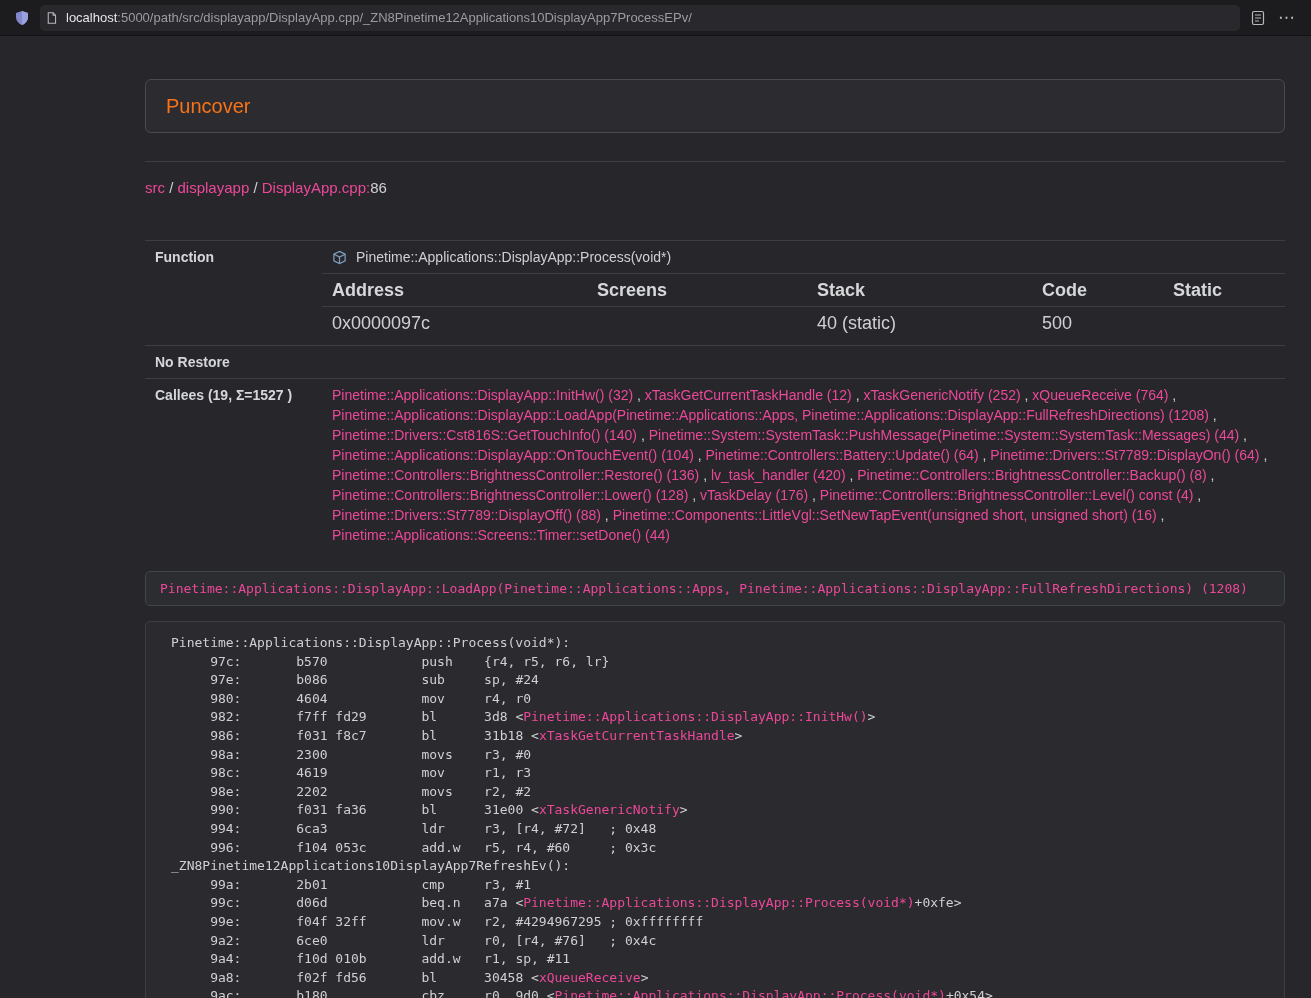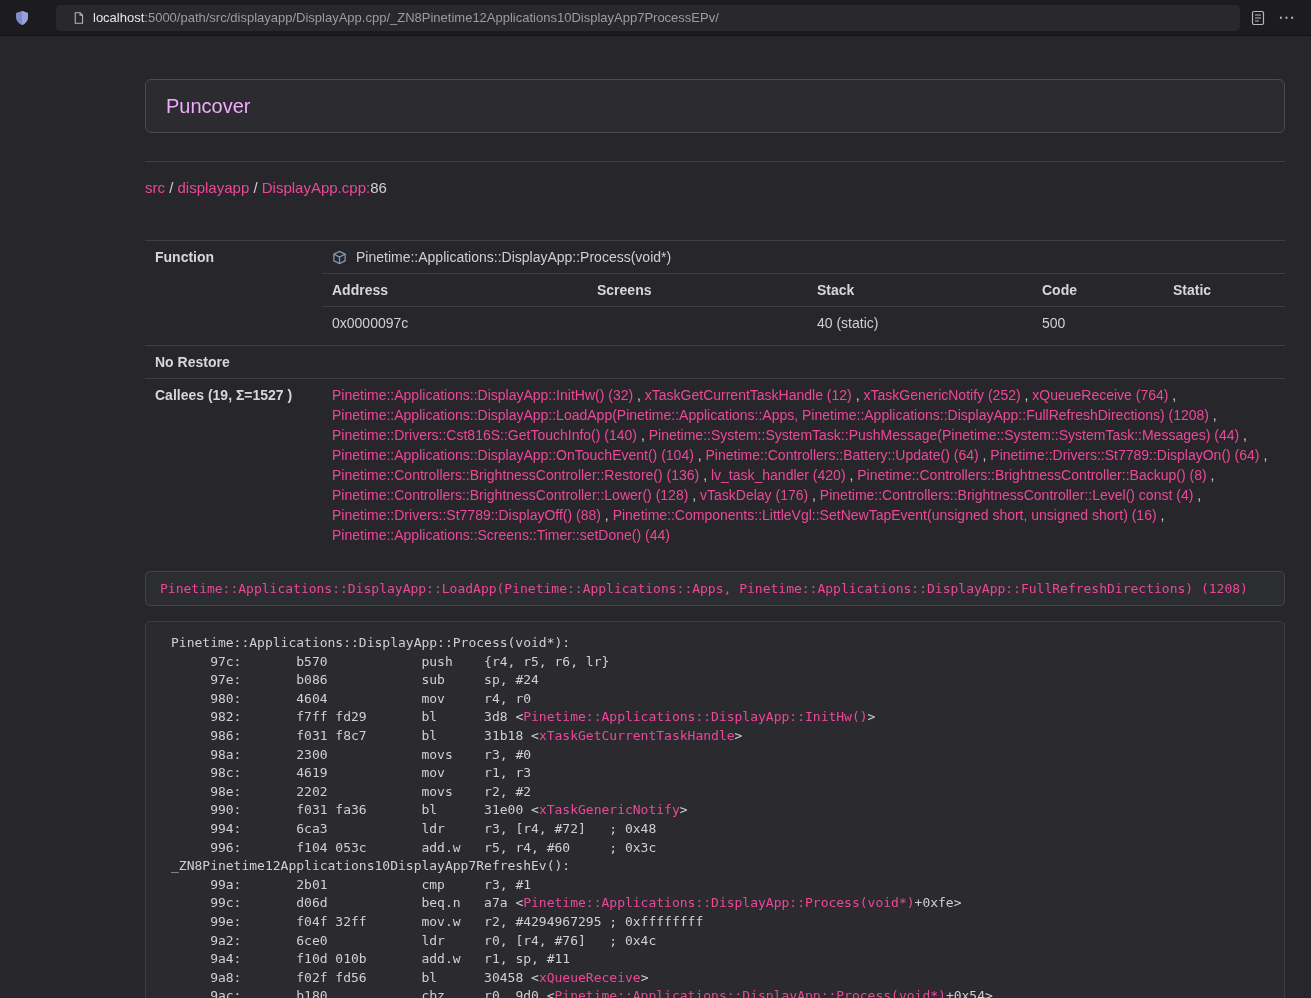--- a/index.html
+++ b/index.html
@@ -6,42 +6,42 @@
   body{
     width:1311px;height:998px;overflow:hidden;
     background:#27272b;color:#cfd0d2;
     font-family:"Liberation Sans",sans-serif;
   }
   
   .topbar{height:35px;background:#1c1c1f;border-bottom:1px solid #121214;
     display:flex;align-items:center;padding:0 14px;gap:10px;}
   .tb-icon{display:flex;align-items:center;flex:0 0 auto;}
   .url-pill{flex:1 1 auto;height:26px;background:#29292d;border-radius:5px;
-    display:flex;align-items:center;gap:8px;padding:0 16px;min-width:0;margin-left:16px;}
+    display:flex;align-items:center;gap:8px;padding:0 5px;min-width:0;}
   .url-text{font-size:13px;white-space:nowrap;overflow:hidden;}
   .host{color:#e7e7ea;font-weight:400;}
   .path{color:#9b9ba1;}
   .tb-dots{color:#c0c0c4;font-size:17px;line-height:1;padding:0 2px;flex:0 0 auto;cursor:pointer;}
   
   .container{margin-left:145px;width:1140px;padding-top:43px;}
   .jumbotron{height:52px;background:#2c2c30;border:1px solid #4a4a4f;border-radius:6px;
     display:flex;align-items:center;padding:0 20px;}
-  .jumbotron h1{font-size:20px;font-weight:400;color:#f0abfc;margin:0;}
+  .jumbotron h1{font-size:20px;font-weight:400;color:#f97316;margin:0;}
   hr{border:0;border-top:1px solid #3d3d42;margin:28px 0 0;}
   .breadcrumb{margin:17px 0 13px;font-size:15px;color:#cfd0d2;}
   a.lnk{color:#ec4899;text-decoration:none;cursor:pointer;}
   
   table.main{width:100%;border-collapse:collapse;font-size:14px;margin-top:44px;}
   table.main > tbody > tr > td{border-top:1px solid #3d3d42;padding:6px 10px;
     vertical-align:top;text-align:left;line-height:20px;}
   td.label-col{width:157px;padding-left:20px;font-weight:700;color:#d6d7d9;}
   .fn-line{display:flex;align-items:center;gap:9px;line-height:20px;}
   table.stats{table-layout:fixed;width:calc(100% + 20px);margin:6px -10px 0;border-collapse:collapse;}
   table.stats th,table.stats td{border-top:1px solid #3d3d42;padding:6px 10px;
-    text-align:left;font-size:14px;line-height:20px;overflow:hidden;}
+    text-align:left;font-size:18px;line-height:20px;overflow:hidden;}
   table.stats th{font-weight:700;color:#d6d7d9;}
   .callees{line-height:20px;}
   
   .panel{margin-top:20px;border:1px solid #40454c;background:#2b2d31;border-radius:5px;
     padding:9px 14px;font-family:"DejaVu Sans Mono",monospace;font-size:13px;
     white-space:nowrap;overflow:hidden;}
   .codebox{margin-top:15px;border:1px solid #3d3d42;background:#2b2b2f;border-radius:5px;
     padding:12px 15px 12px 25px;}
   .codebox pre{margin:0;font-family:"DejaVu Sans Mono",monospace;font-size:13px;
     line-height:18.6px;white-space:pre;tab-size:8;-moz-tab-size:8;color:#cfd0d2;}

